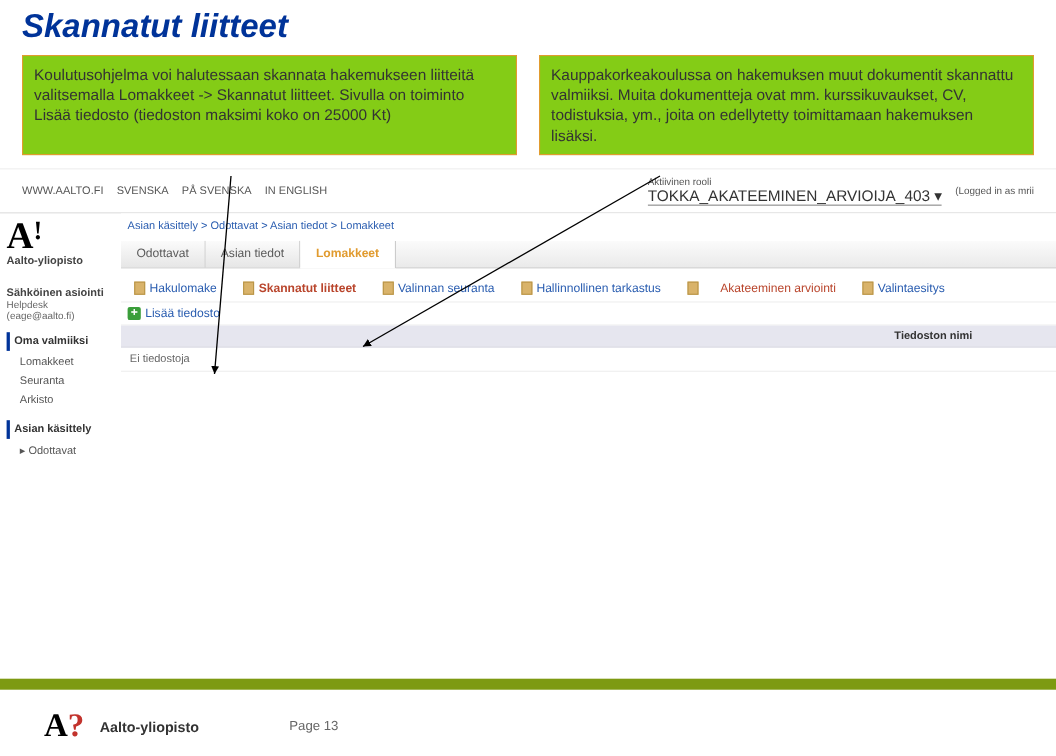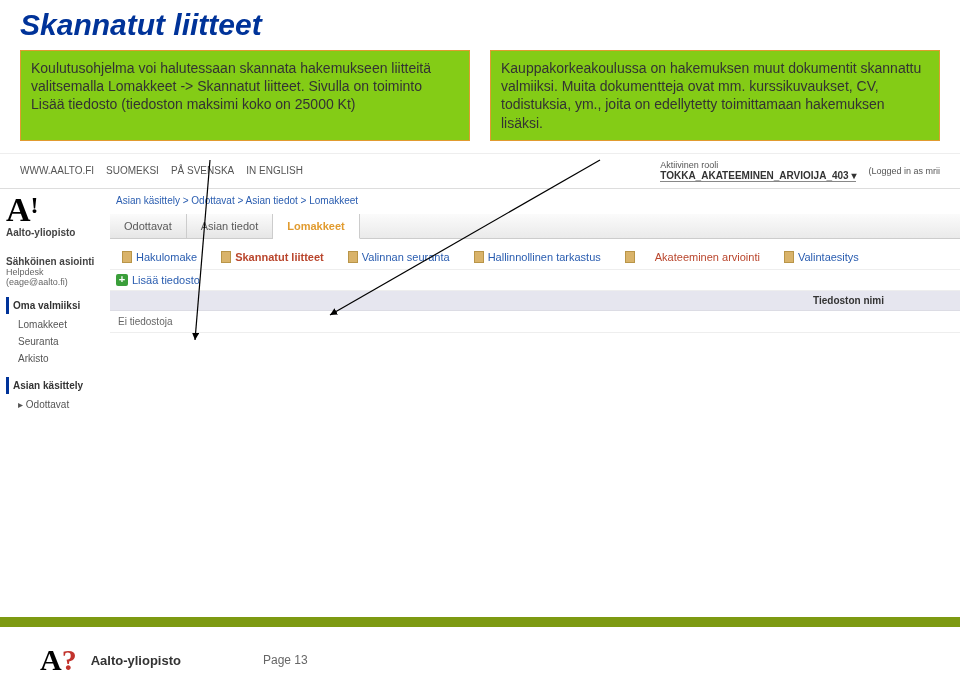--- a/index.html
+++ b/index.html
@@ -7,21 +7,21 @@
   .slide { position: relative; width: 960px; height: 687px; }
   .title { color: #003399; font-size: 30px; font-weight: bold; font-style: italic; padding: 8px 20px 4px; }
   .callouts { display: flex; gap: 20px; padding: 4px 20px 6px; }
   .callout { border: 1.5px solid #e19b2f; background: #84cc16; padding: 8px 10px; font-size: 14px; line-height: 1.3; flex: 1; }
   .arrows { position: absolute; top: 0; left: 0; width: 960px; height: 687px; pointer-events: none; }
   
   .screenshot { margin-top: 6px; background: #fff; border-top: 1px solid #eee; }
   .toplinks { display: flex; align-items: center; gap: 12px; padding: 6px 20px; font-size: 10px; color: #555; border-bottom: 1px solid #ddd; }
   .toplinks .spacer { flex: 1; }
   .toplab { font-size: 9px; color: #555; }
-  .sel { font-size: 10px; color: #333; border-bottom: 1px solid #888; font-weight: bold; }
+  .sel { font-size: 14px; color: #333; border-bottom: 1px solid #888; }
   .login { font-size: 9px; color: #555; }
   
   .mainrow { display: flex; }
   .sidebar { width: 110px; padding: 6px 6px; font-size: 10px; color: #444; }
   .logo { font-family: Georgia, serif; font-size: 34px; font-weight: bold; color: #000; line-height: 0.9; }
   .logo sup { font-size: 24px; vertical-align: top; }
   .siteu { font-size: 10px; font-weight: bold; margin-top: 2px; }
   .helpb { margin-top: 18px; font-weight: bold; font-size: 10px; }
   .helps { font-size: 9px; color: #666; }
   .sb-group { margin-top: 10px; }
@@ -71,21 +71,21 @@
           <path d="M0,0 L6,3 L0,6 Z" fill="#000"></path>
         </marker>
       </defs>
     <line x1="210" y1="160" x2="195" y2="340" stroke="#000" stroke-width="1.2" marker-end="url(#ah)"></line>
     <line x1="600" y1="160" x2="330" y2="315" stroke="#000" stroke-width="1.2" marker-end="url(#ah)"></line>
   </svg>
 
   <div class="screenshot">
     <div class="toplinks">
       <span>WWW.AALTO.FI</span>
-      <span>SUOMEKSI</span>
+      <span>SVENSKA</span>
       <span>PÅ SVENSKA</span>
       <span>IN ENGLISH</span>
       <span class="spacer"></span>
       <span>
         <div class="toplab">Aktiivinen rooli</div>
         <div class="sel"><span>TOKKA_AKATEEMINEN_ARVIOIJA_403</span> ▾</div>
       </span>
       <span class="login">(Logged in as mrii</span>
     </div>
 

